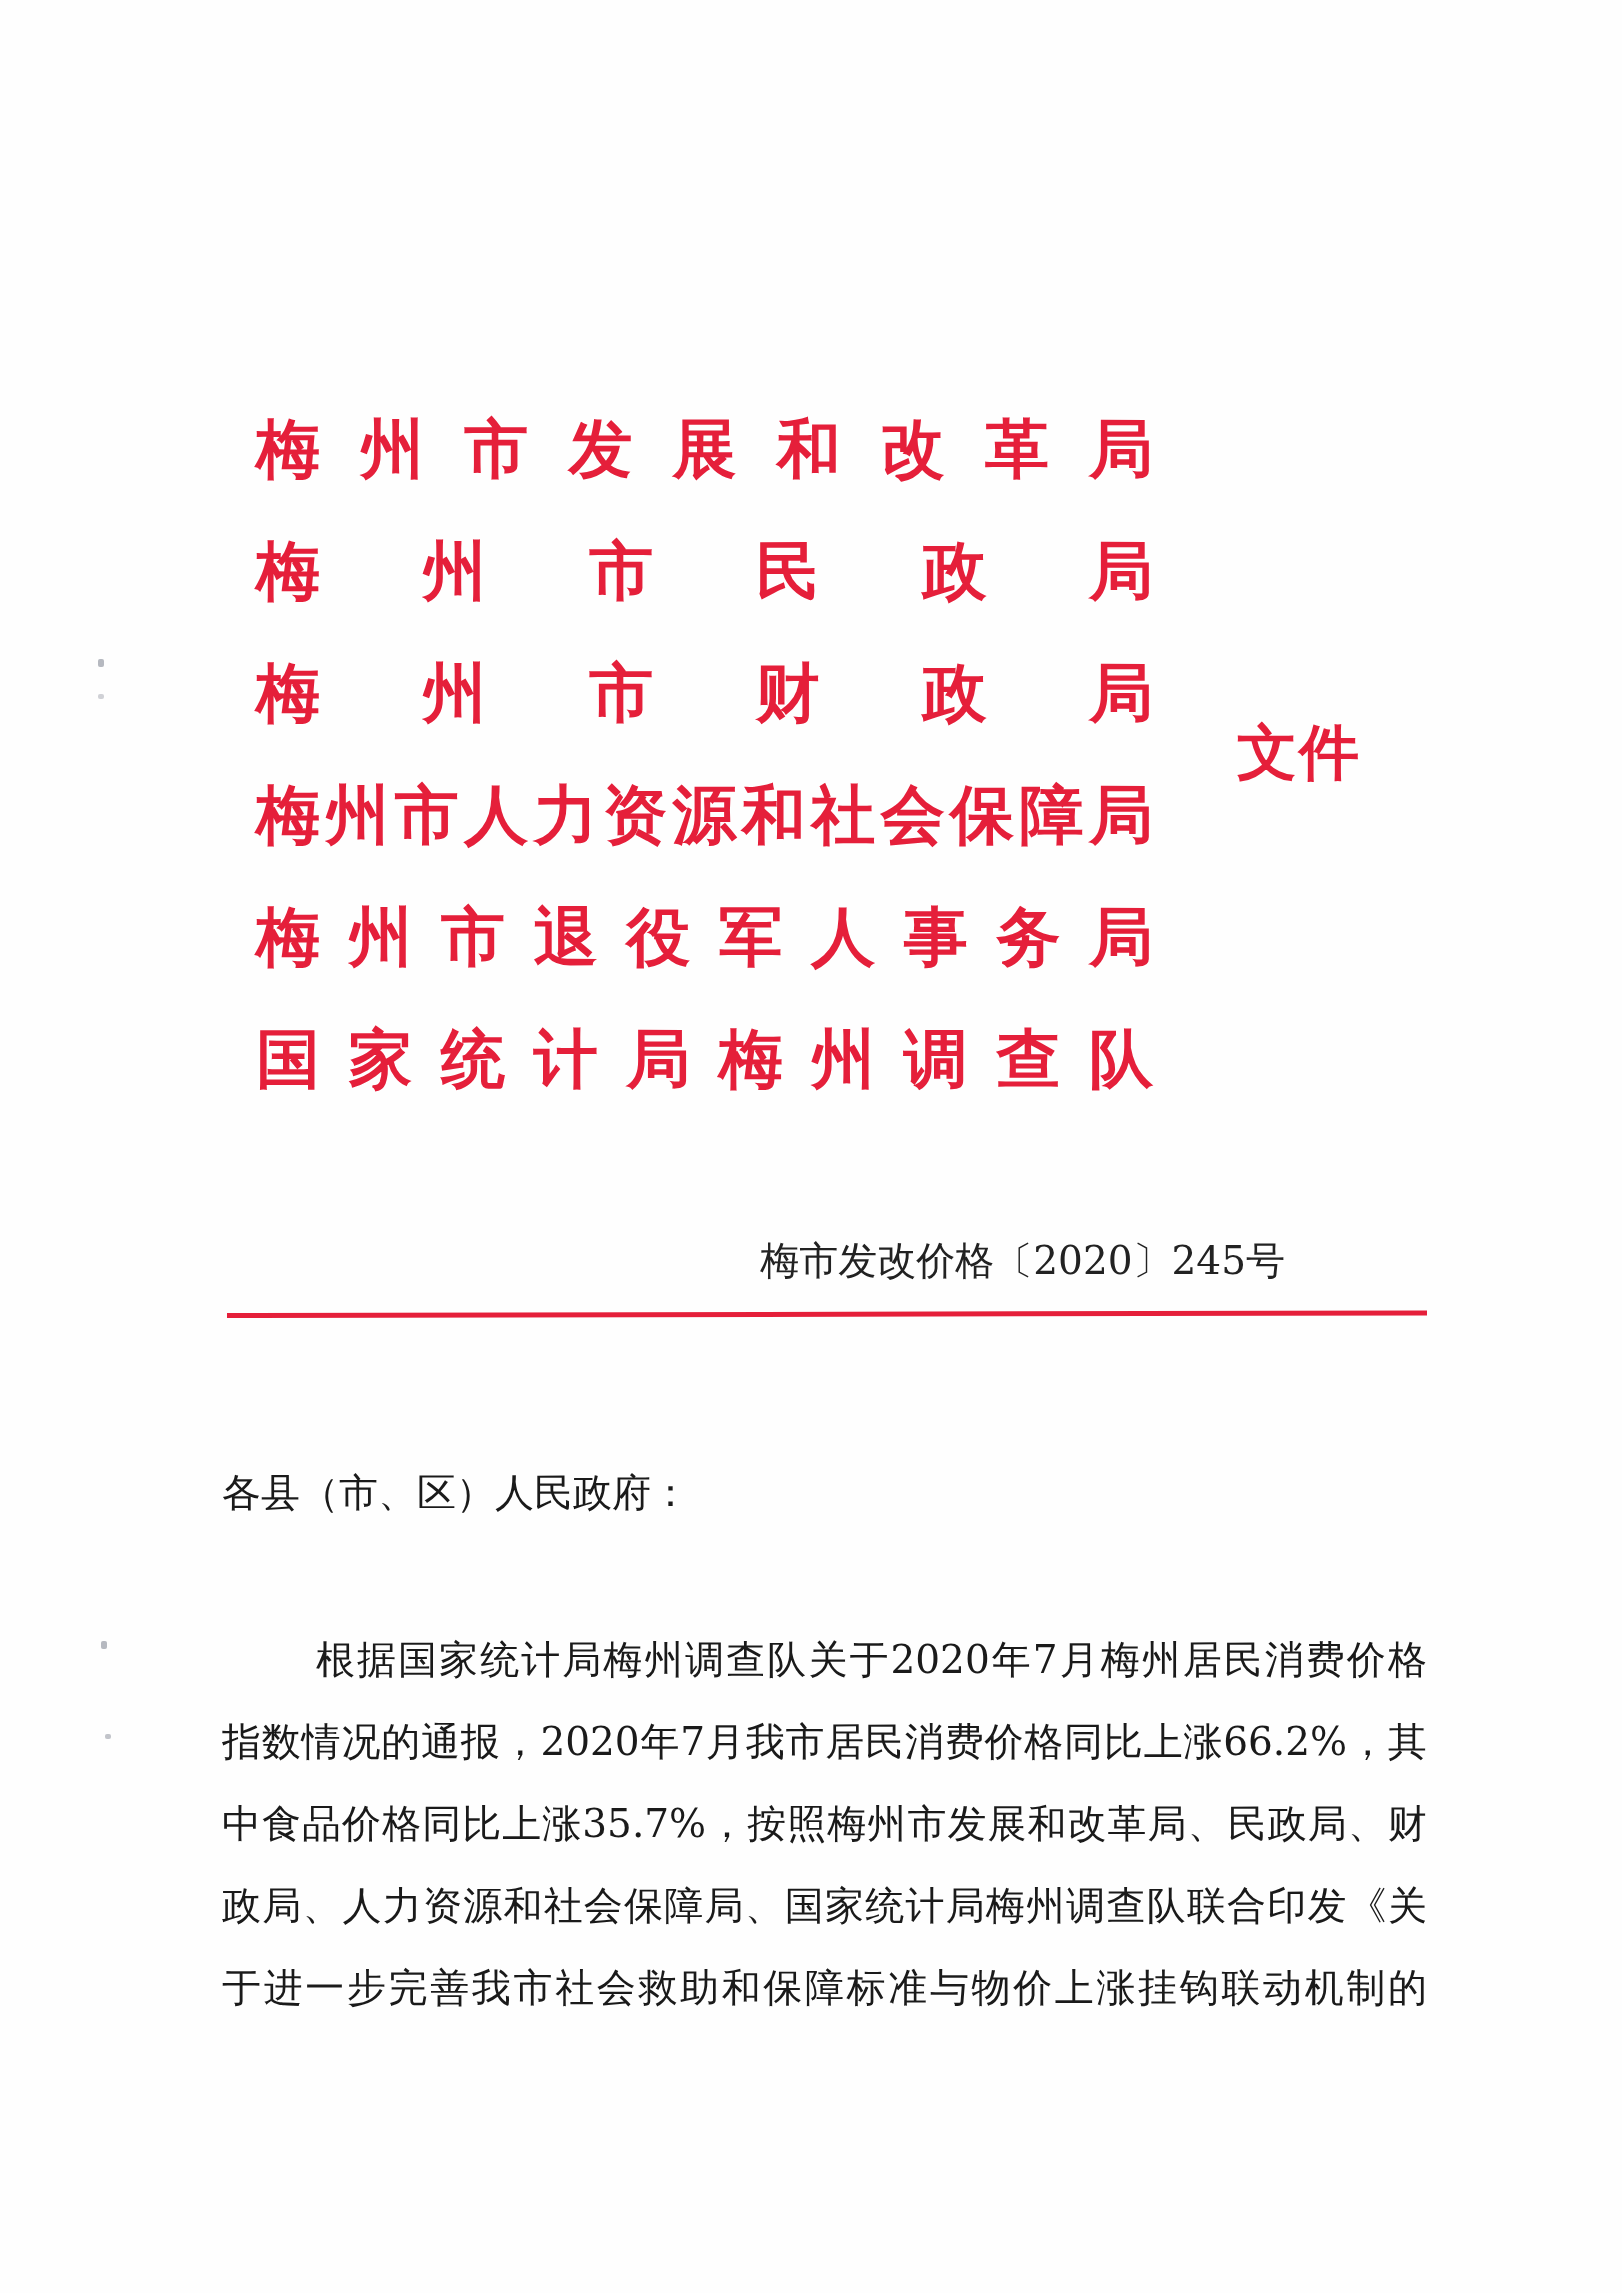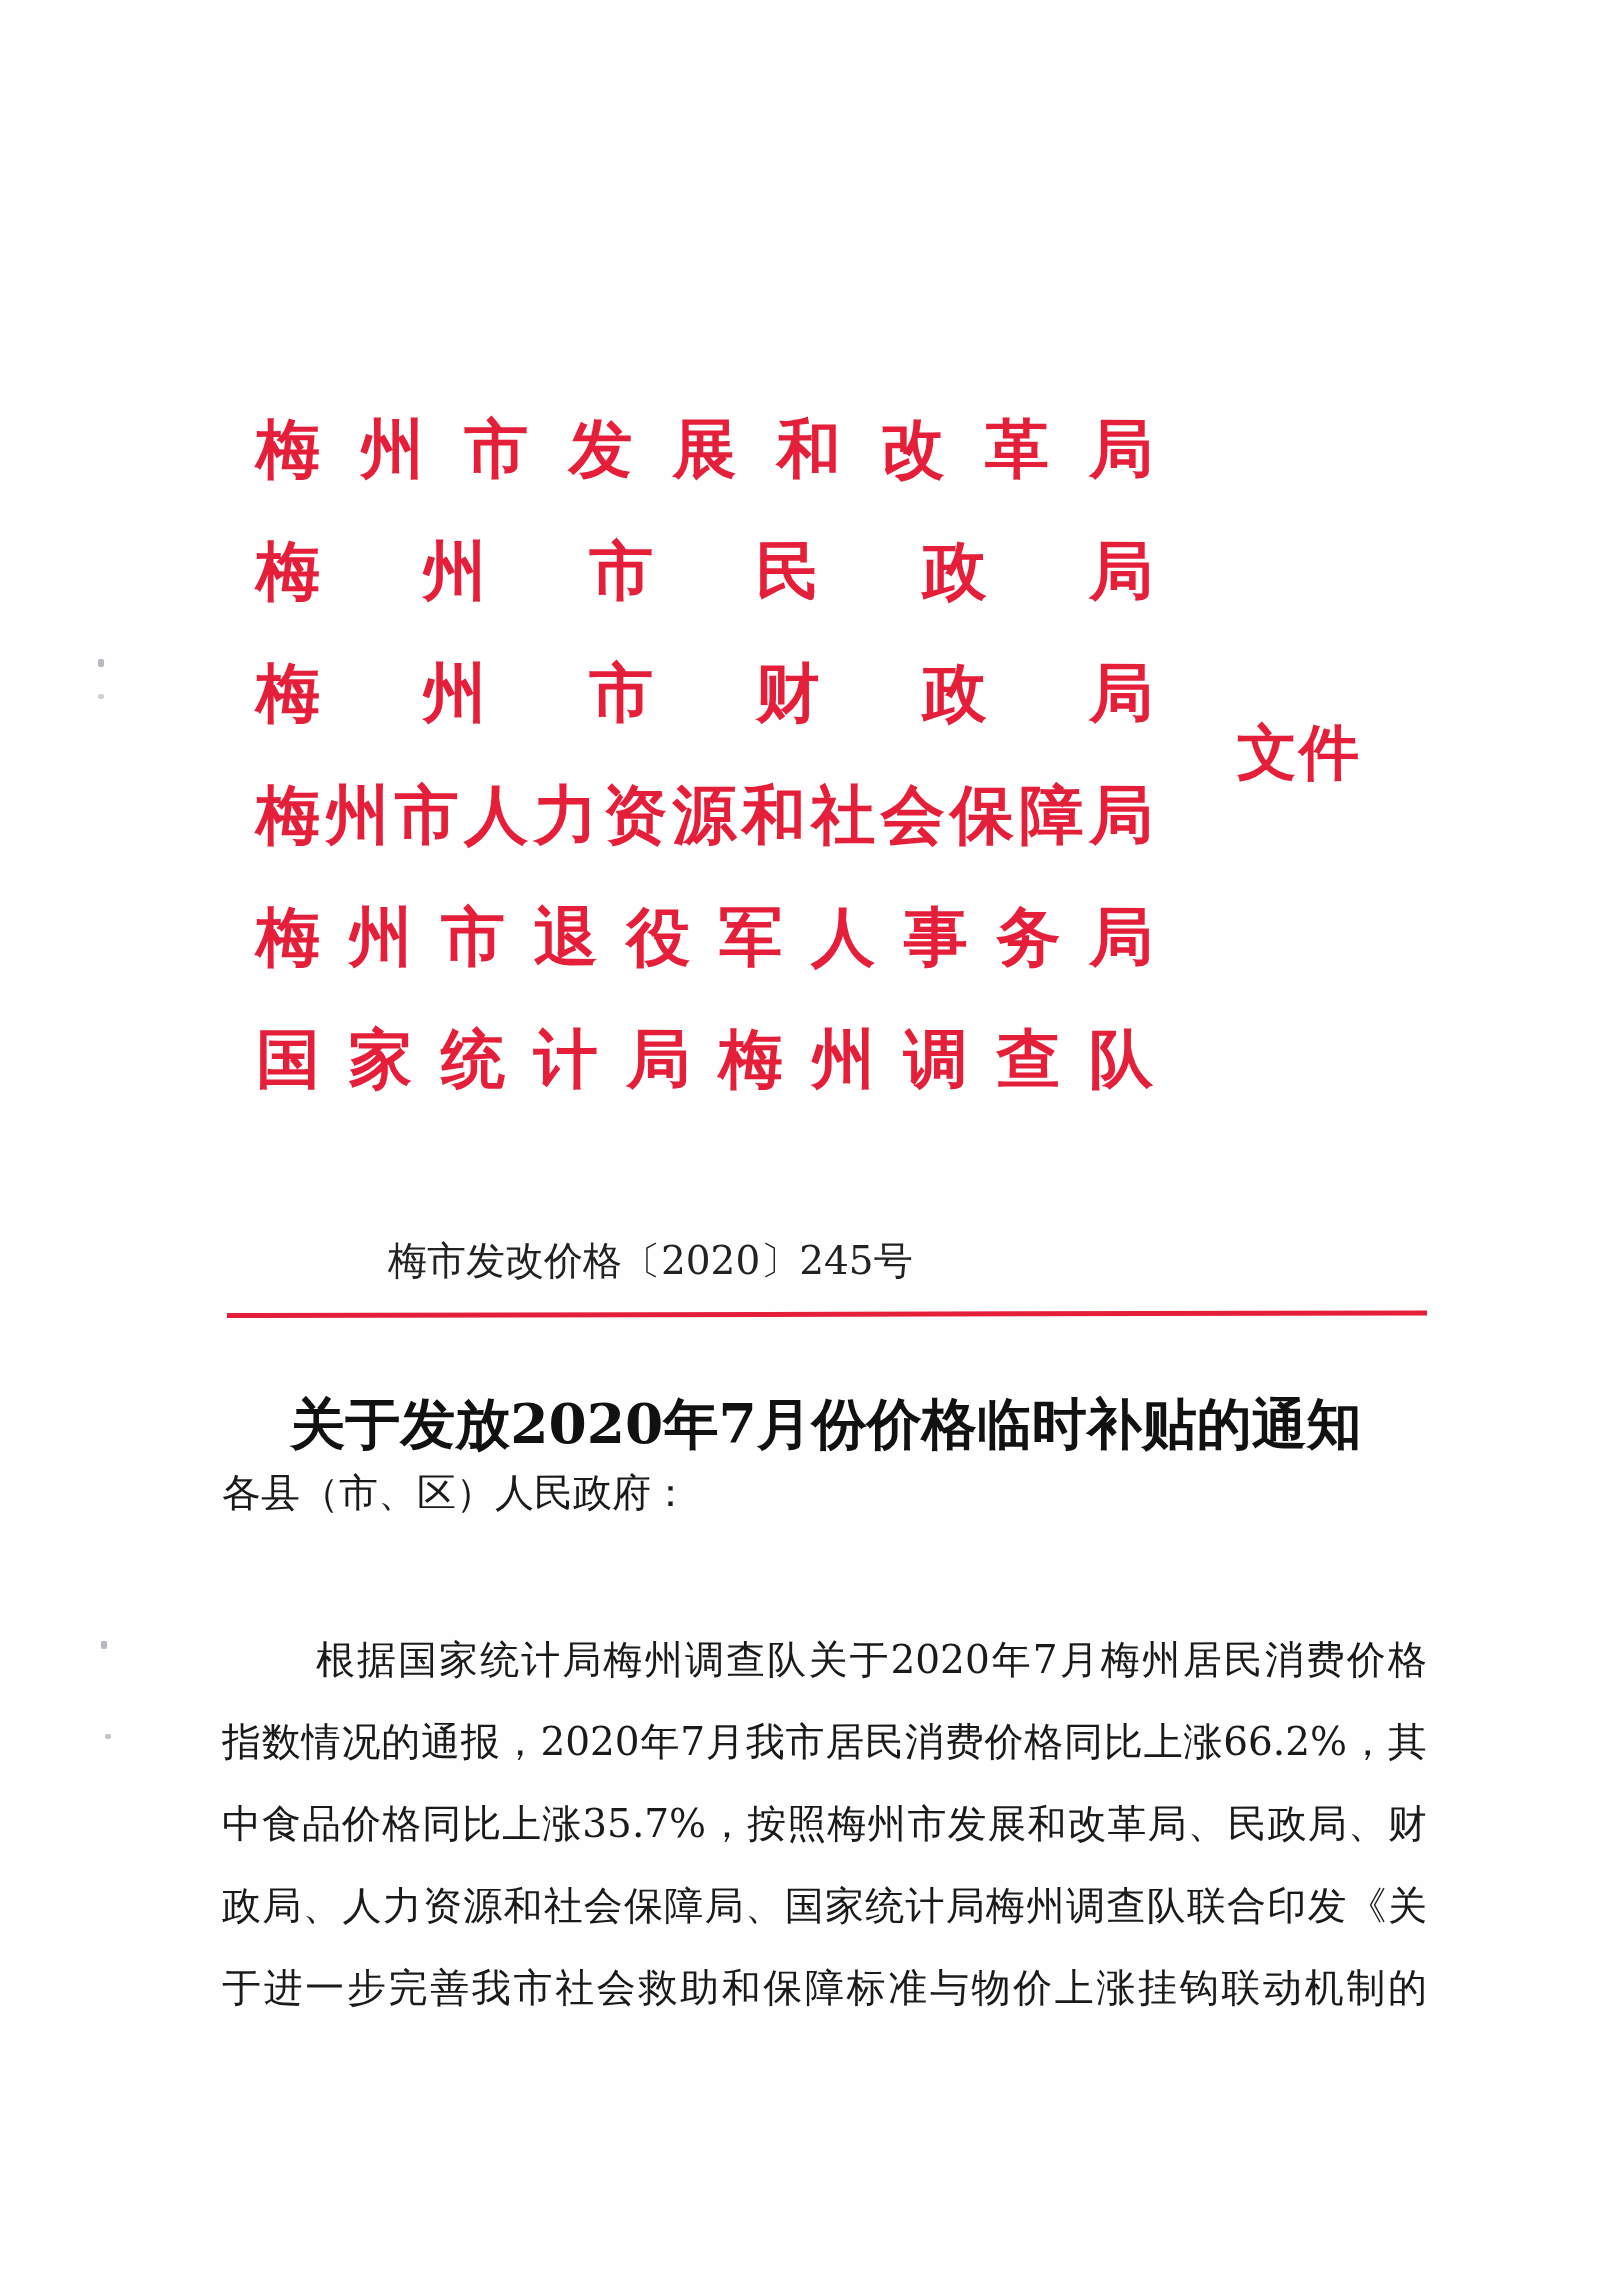--- a/index.html
+++ b/index.html
@@ -63,21 +63,21 @@
       font-size: 60px;
       line-height: 72px;
       letter-spacing: 2px;
       text-align: right;
     }
     .doc-number {
       position: absolute;
       left: 0;
       width: 1285px;
       top: 1231px;
-      text-align: center;
+      text-align: right;
       color: #222;
       font-size: 39px;
       line-height: 59px;
       padding-left: 15.6px;
       box-sizing: border-box;
     }
     .red-rule {
       position: absolute;
       left: 227px;
       top: 1313px;
@@ -208,21 +208,20 @@
         <span>队</span>
       </div>
   </div>
 
   <div class="wenjian">文件</div>
 
   <div class="doc-number">梅市发改价格〔2020〕245号</div>
 
   <div class="red-rule"></div>
 
-  <div class="notice-title">关于发放2020年7月份价格临时补贴的通知</div>
 
   <div class="salutation">各县（市、区）人民政府：</div>
 
   <div class="body-text">
     <div class="body-line first">
         <span class="ch">根</span>
         <span class="ch">据</span>
         <span class="ch">国</span>
         <span class="ch">家</span>
         <span class="ch">统</span>

